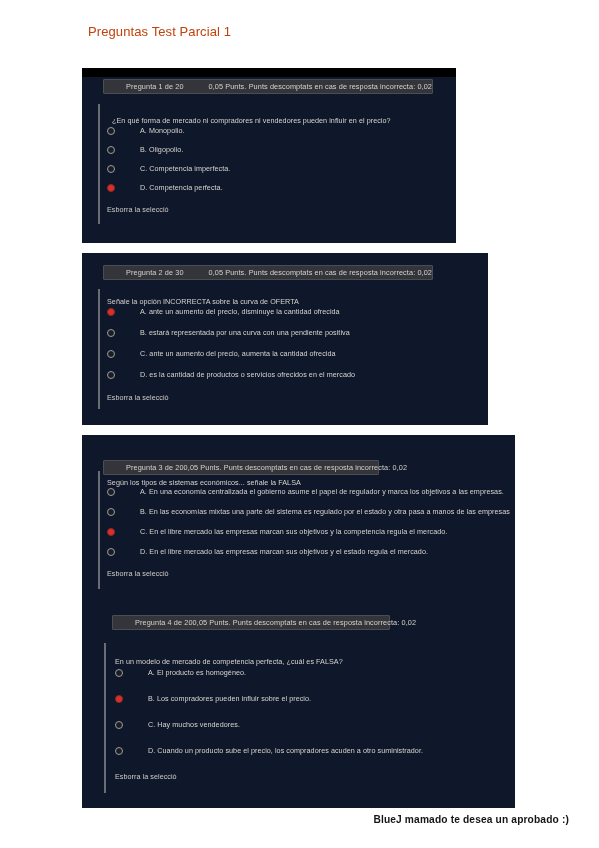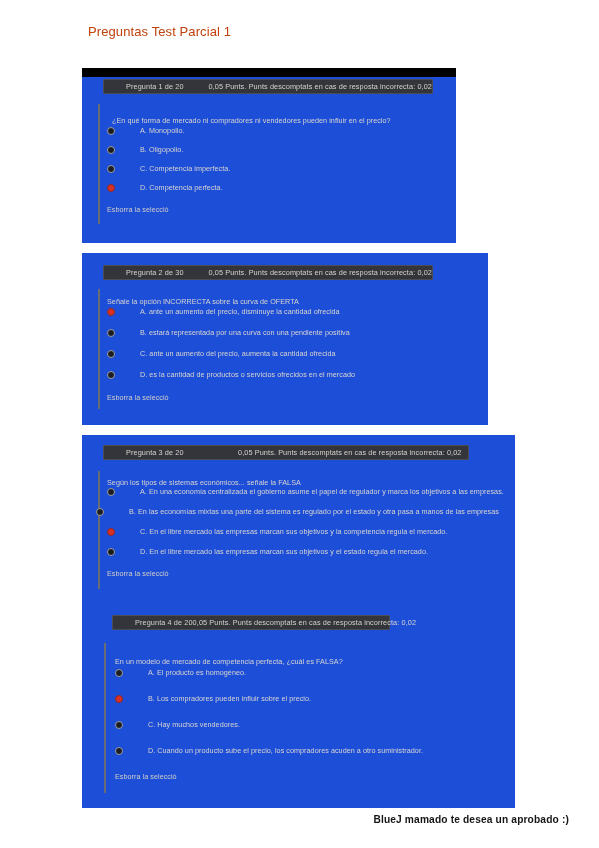--- a/index.html
+++ b/index.html
@@ -30,21 +30,21 @@
 
   
   .shots {
     position: absolute;
     left: 82px;
     top: 68px;
   }
 
   .shot {
     position: absolute;
-    background: #1d4ed8;
+    background: #0f172a;
     box-sizing: border-box;
   }
   .shot .inner {
     position: relative;
     width: 100%;
     height: 100%;
   }
 
   
   .topbar {
@@ -199,31 +199,31 @@
         </div>
         <div class="opt" style="left: 25px; top: 117px;">
           <span class="radio off"></span>
           <span class="otext">D. es la cantidad de productos o servicios ofrecidos en el mercado</span>
         </div>
         <div class="clearsel" style="left: 25px; top: 140px;">Esborra la selecció</div>
       </div>
     </div>
     <div class="shot" style="left: 0px; top: 367px; width: 433px; height: 170px;">
       <div class="inner">
-        <div class="qhead" style="top: 10px; left: 21px; width: 366px;">
+        <div class="qhead" style="top: 25px; left: 21px; width: 276px;">
           <span class="qnum">Pregunta 3 de 20</span>
           <span class="qpts">0,05 Punts. Punts descomptats en cas de resposta incorrecta: 0,02</span>
         </div>
         <div class="indent-rule" style="left: 16px; top: 36px; height: 118px;"></div>
         <div class="prompt" style="left: 25px; top: 43px;">Según los tipos de sistemas económicos... señale la FALSA</div>
         <div class="opt" style="left: 25px; top: 52px;">
           <span class="radio off"></span>
           <span class="otext">A. En una economía centralizada el gobierno asume el papel de regulador y marca los objetivos a las empresas.</span>
         </div>
-        <div class="opt" style="left: 14px; top: 72px;">
+        <div class="opt" style="left: 25px; top: 72px;">
           <span class="radio off"></span>
           <span class="otext">B. En las economías mixtas una parte del sistema es regulado por el estado y otra pasa a manos de las empresas</span>
         </div>
         <div class="opt" style="left: 25px; top: 92px;">
           <span class="radio on"></span>
           <span class="otext">C. En el libre mercado las empresas marcan sus objetivos y la competencia regula el mercado.</span>
         </div>
         <div class="opt" style="left: 25px; top: 112px;">
           <span class="radio off"></span>
           <span class="otext">D. En el libre mercado las empresas marcan sus objetivos y el estado regula el mercado.</span>

